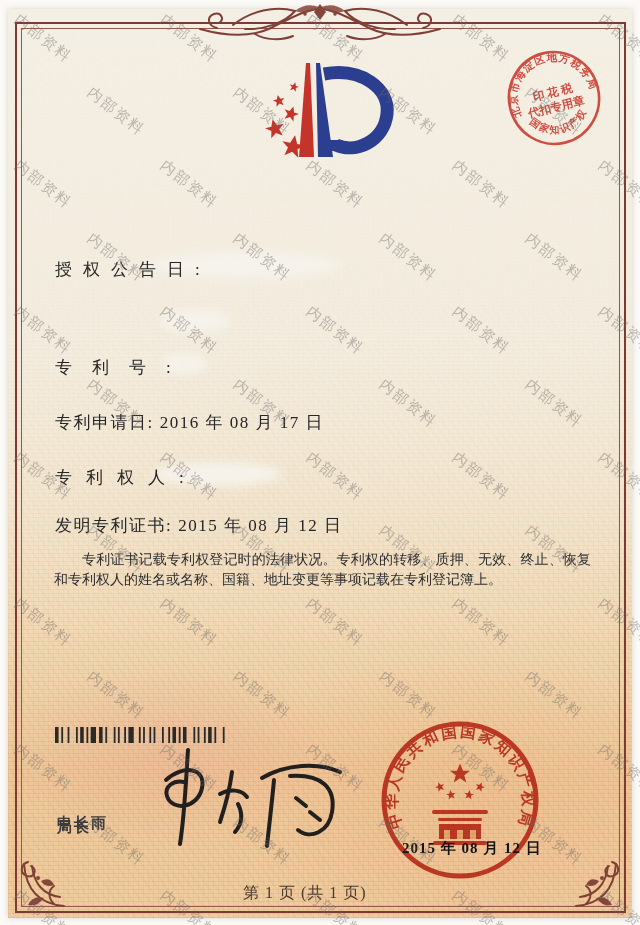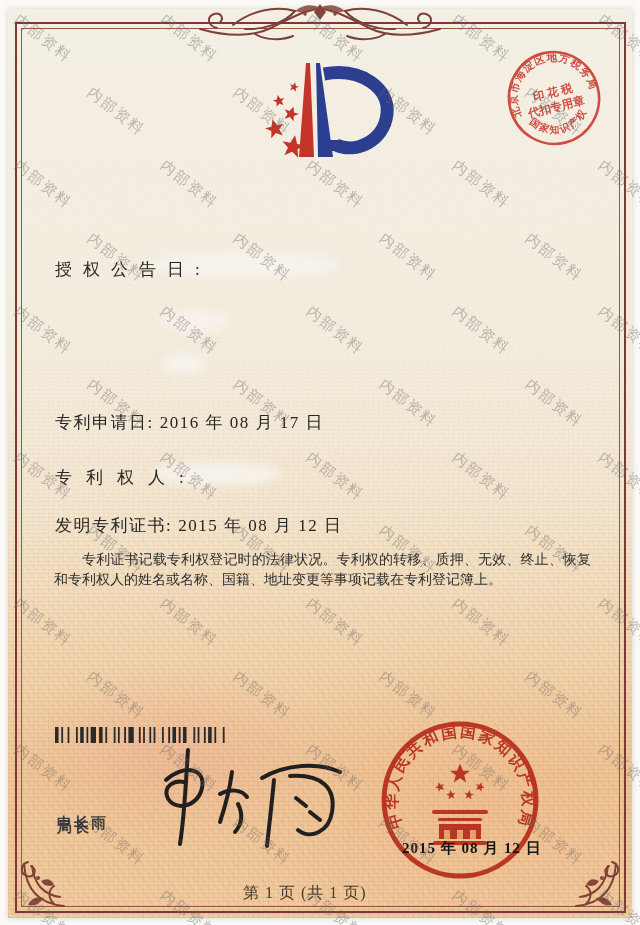--- a/index.html
+++ b/index.html
@@ -139,20 +139,23 @@
     <text class="stamp-text" font-size="10" fill="#c9382c" letter-spacing="1.5">
       <textPath href="#taxBot" startOffset="0">国家知识产权局</textPath>
     </text>
     <text x="0" y="-2" text-anchor="middle" class="stamp-text" font-size="11.5" fill="#c9382c">印 花 税</text>
     <text x="0" y="13" text-anchor="middle" class="stamp-text" font-size="11.5" fill="#c9382c">代扣专用章</text>
   </svg>
 
 
   <div class="frow" style="top:258px;">
     <span class="lbl ls-a">授权公告日:</span>
+  </div>
+  <div class="frow" style="top:356px;">
+    <span class="lbl ls-b">专利号:</span>
   </div>
   <div class="frow" style="top:411px;">
     <span class="lbl ls-0">专利申请日:</span><span class="fval">2016 年 08 月 17 日</span>
   </div>
   <div class="frow" style="top:466px;">
     <span class="lbl ls-c">专利权人:</span>
   </div>
   <div class="frow" style="top:514px;">
     <span class="lbl ls-0">发明专利证书:</span><span class="fval">2015 年 08 月 12 日</span>
   </div>

